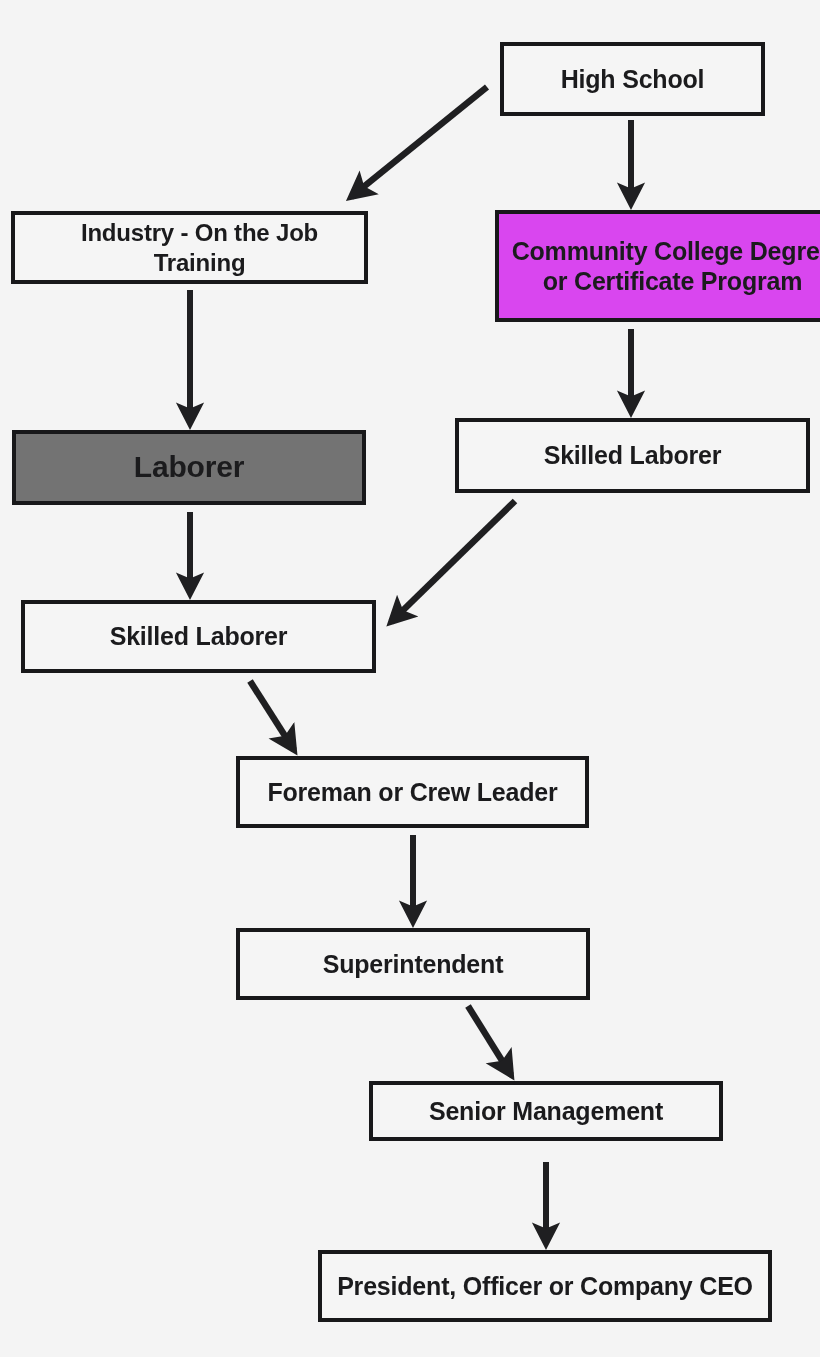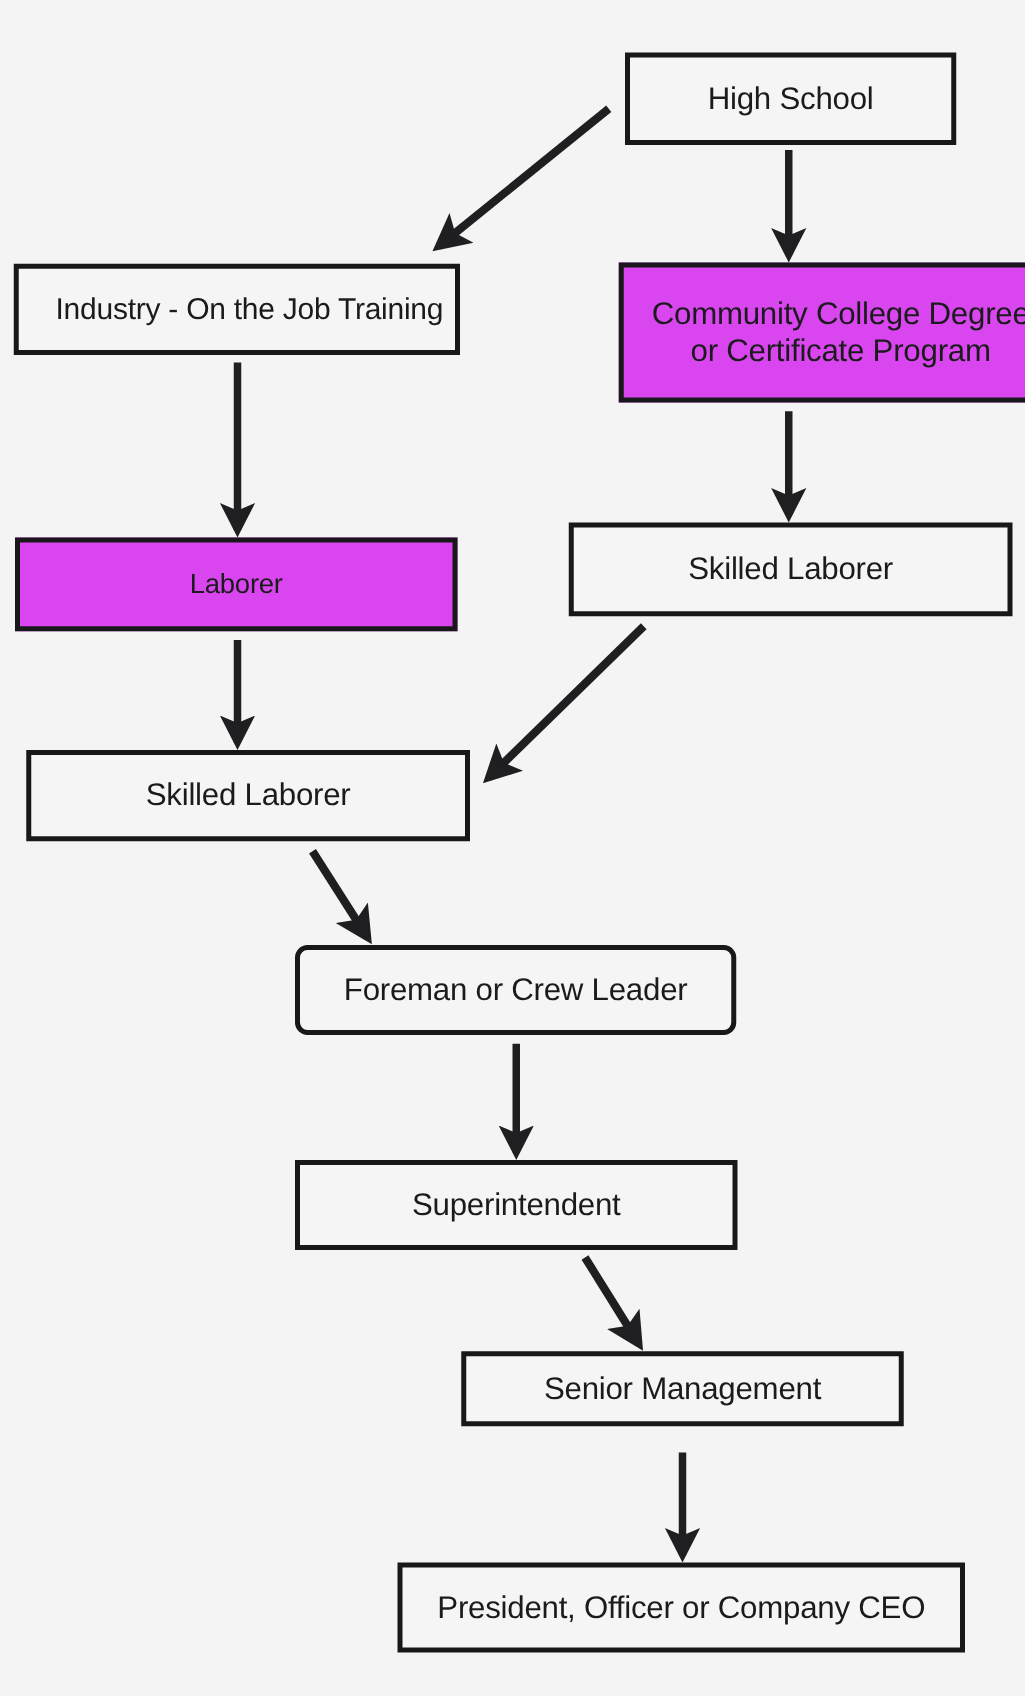--- a/index.html
+++ b/index.html
@@ -21,21 +21,21 @@
     box-sizing: border-box;
     background: #f5f5f5;
     border: 4px solid #18181a;
     display: flex;
     align-items: center;
     justify-content: center;
     text-align: center;
     color: #1b1b1d;
     line-height: 1.22;
     letter-spacing: -0.2px;
-    font-weight: 400;
+    font-weight: 700;
   }
   .node-label {
     display: block;
     width: 100%;
     white-space: pre-line;
   }
   svg.edges {
     position: absolute;
     left: 0;
     top: 0;
@@ -73,30 +73,30 @@
       <div class="node" style="left: 500px; top: 42px; width: 265px; height: 74px; font-size: 25px; background: rgb(245, 245, 245); border-color: rgb(24, 24, 26);">
         <span class="node-label">High School</span>
       </div>
       <div class="node" style="left: 11px; top: 211px; width: 357px; height: 73px; font-size: 24px; background: rgb(245, 245, 245); border-color: rgb(24, 24, 26); padding-left: 20px;">
         <span class="node-label">Industry - On the Job Training</span>
       </div>
       <div class="node" style="left: 455px; top: 210px; width: 355px; height: 112px; font-size: 25px; background: #d946ef; border-color: rgb(24, 24, 26); margin-left: 40px;">
         <span class="node-label">Community College Degree
 or Certificate Program</span>
       </div>
-      <div class="node" style="left: 12px; top: 430px; width: 354px; height: 75px; font-size: 22px; background: #d946ef; border-color: rgb(24, 24, 26);">
+      <div class="node" style="left: 12px; top: 430px; width: 354px; height: 75px; font-size: 30px; background: #737373; border-color: rgb(24, 24, 26);">
         <span class="node-label">Laborer</span>
       </div>
       <div class="node" style="left: 455px; top: 418px; width: 355px; height: 75px; font-size: 25px; background: rgb(245, 245, 245); border-color: rgb(24, 24, 26);">
         <span class="node-label">Skilled Laborer</span>
       </div>
       <div class="node" style="left: 21px; top: 600px; width: 355px; height: 73px; font-size: 25px; background: rgb(245, 245, 245); border-color: rgb(24, 24, 26);">
         <span class="node-label">Skilled Laborer</span>
       </div>
-      <div class="node" style="left: 236px; top: 756px; width: 353px; height: 72px; font-size: 25px; background: rgb(245, 245, 245); border-color: rgb(24, 24, 26); border-radius: 10px;">
+      <div class="node" style="left: 236px; top: 756px; width: 353px; height: 72px; font-size: 25px; background: rgb(245, 245, 245); border-color: rgb(24, 24, 26);">
         <span class="node-label">Foreman or Crew Leader</span>
       </div>
       <div class="node" style="left: 236px; top: 928px; width: 354px; height: 72px; font-size: 25px; background: rgb(245, 245, 245); border-color: rgb(24, 24, 26);">
         <span class="node-label">Superintendent</span>
       </div>
       <div class="node" style="left: 369px; top: 1081px; width: 354px; height: 60px; font-size: 25px; background: rgb(245, 245, 245); border-color: rgb(24, 24, 26);">
         <span class="node-label">Senior Management</span>
       </div>
       <div class="node" style="left: 318px; top: 1250px; width: 454px; height: 72px; font-size: 25px; background: rgb(245, 245, 245); border-color: rgb(24, 24, 26);">
         <span class="node-label">President, Officer or Company CEO</span>

